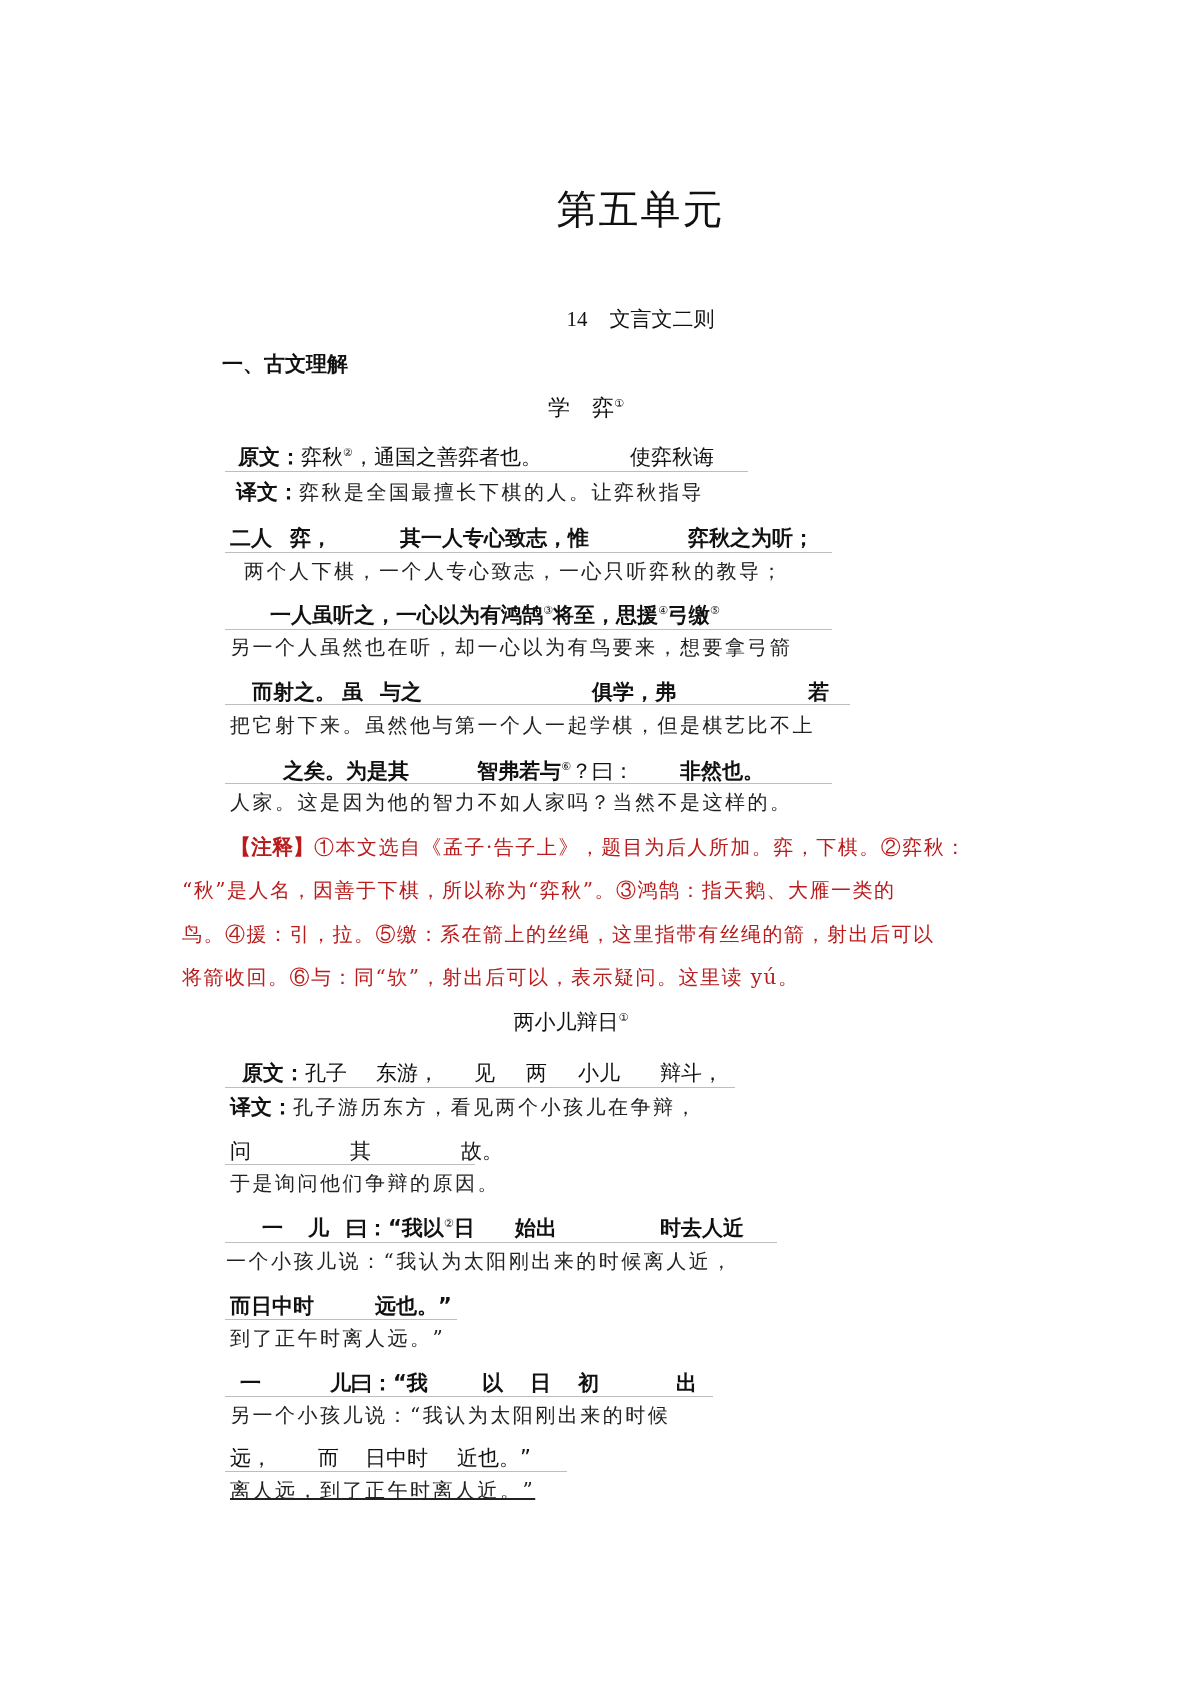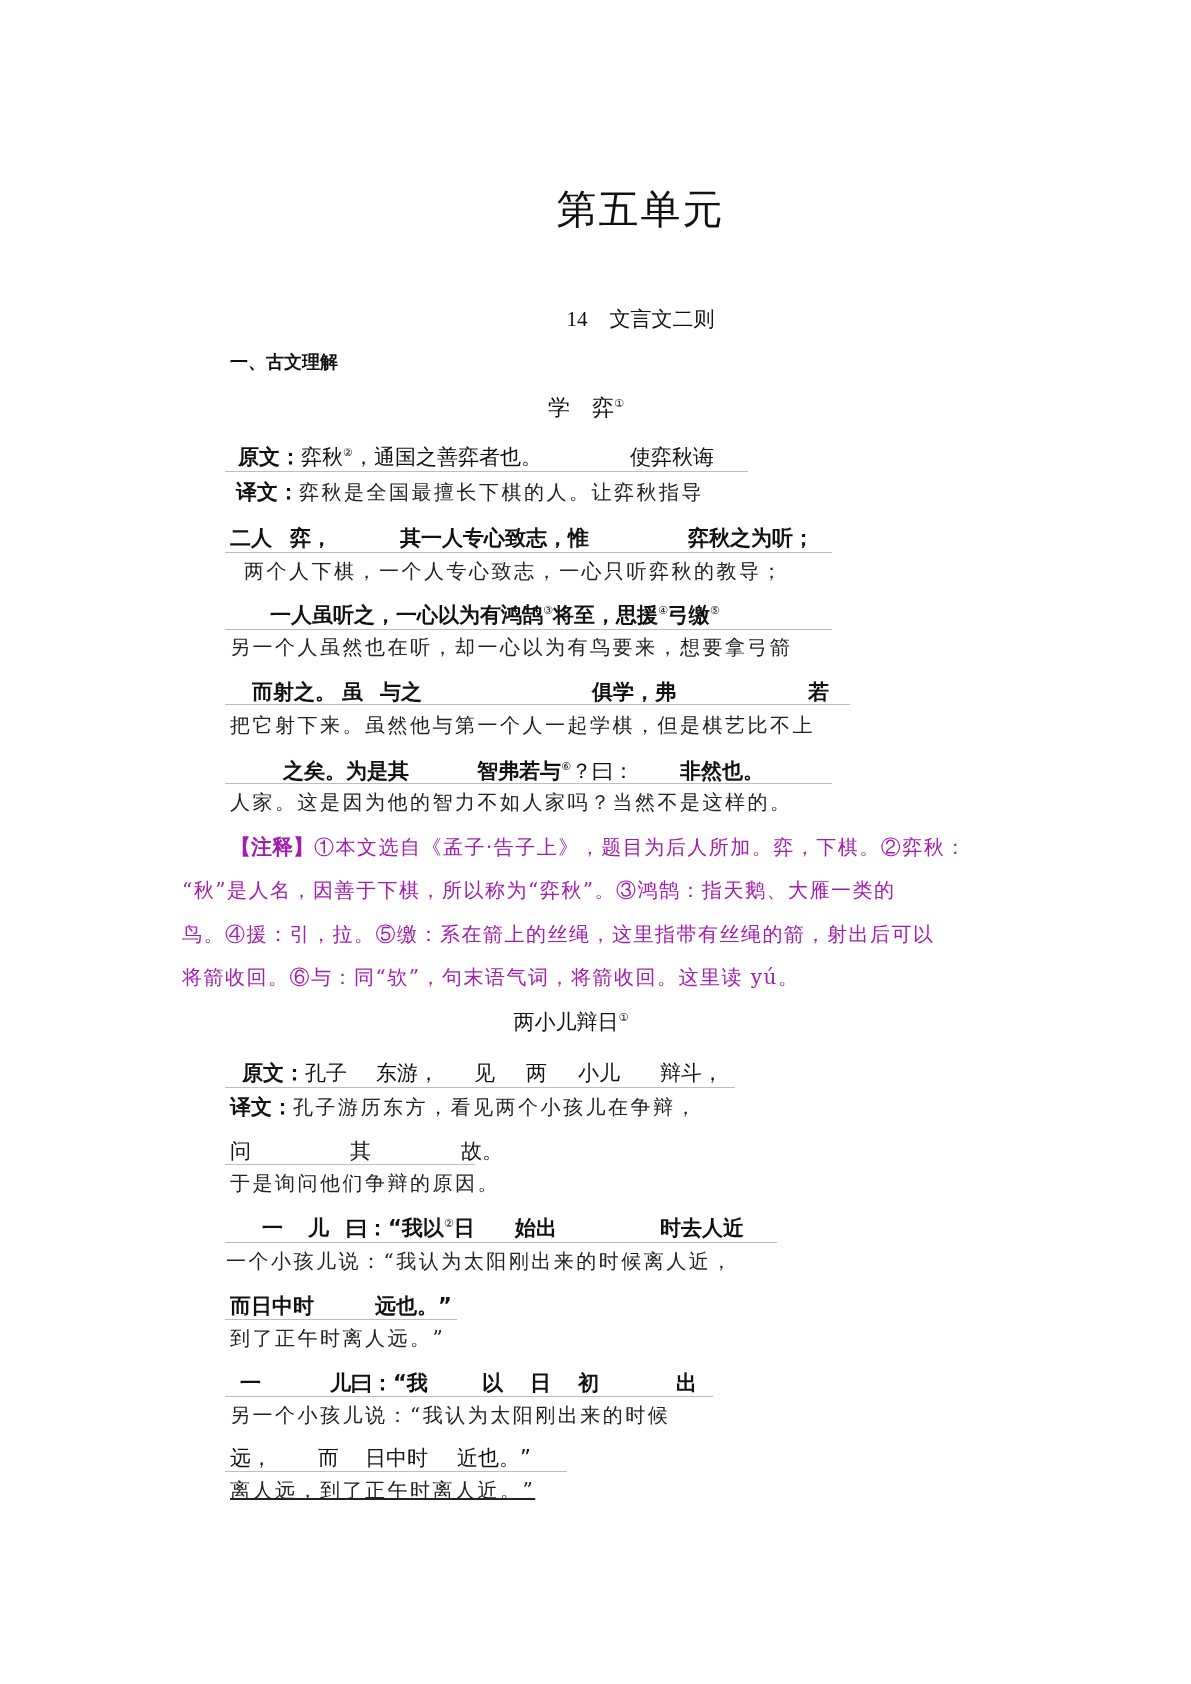--- a/index.html
+++ b/index.html
@@ -3,29 +3,29 @@
 <meta charset="utf-8">
 <style>
   html, body { margin: 0; padding: 0; background: #ffffff; }
   body { width: 1191px; height: 1684px; position: relative; overflow: hidden; color: #111; }
   .abs { position: absolute; white-space: pre; }
   .sans { font-family: "DejaVu Sans", "Liberation Sans", sans-serif; }
   .serif { font-family: "DejaVu Serif", "Liberation Serif", serif; }
   .unit-title { left: 0; width: 1191px; top: 182px; text-align: center; font-size: 40px; letter-spacing: 2px; padding-left: 90px; box-sizing: border-box; }
   .lesson-title { left: 0; width: 1191px; top: 305px; text-align: center; font-size: 21px; padding-left: 90px; box-sizing: border-box; }
   .lesson-title .num { font-family: "Liberation Serif", serif; margin-right: 22px; }
-  .section-head { left: 230px; top: 350px; font-size: 18px; font-weight: bold; }
+  .section-head { left: 222px; top: 350px; font-size: 21px; font-weight: bold; }
   .text-title { left: 0; width: 1032px; text-align: center; font-size: 22px; padding-left: 140px; box-sizing: border-box; }
   sup { font-size: 11px; vertical-align: super; line-height: 0; font-weight: normal; }
   .orig { font-size: 21px; font-weight: bold; }
   .orig-light { font-size: 21px; margin-left: 8px; }
   .trans { font-size: 20px; color: #222; letter-spacing: 2.5px; }
   .label { font-weight: bold; }
   .rule { position: absolute; height: 1px; background: #bdbdbd; }
-  .note-line { font-size: 20px; letter-spacing: 1.5px; color: #a21caf; }
+  .note-line { font-size: 20px; letter-spacing: 1.5px; color: #b91c1c; }
 </style>
 </head>
 <body>
 
 <div class="abs sans unit-title">第五单元</div>
 <div class="abs sans lesson-title"><span class="num">14</span><span>文言文二则</span></div>
 <div class="abs sans section-head">一、古文理解</div>
 
 <div class="abs sans text-title" style="top:393px;"><span>学　弈</span><sup>①</sup></div>
 
@@ -55,21 +55,21 @@
 
 <div class="abs sans orig" style="left:283px; top:757px;">之矣。为是其</div>
 <div class="abs sans orig" style="left:477px; top:757px;"><span>智弗若与</span><sup>⑥</sup><span style="font-weight:normal">？曰：</span></div>
 <div class="abs sans orig" style="left:680px; top:757px;">非然也。</div>
 <div class="rule" style="left:225px; top:783px; width:607px;"></div>
 <div class="abs serif trans" style="left:230px; top:789px;">人家。这是因为他的智力不如人家吗？当然不是这样的。</div>
 
 <div class="abs serif note-line" style="left:230px; top:833px;"><span class="sans" style="font-weight:bold;letter-spacing:0;font-size:21px">【注释】</span><span>①本文选自《孟子·告子上》，题目为后人所加。弈，下棋。②弈秋：</span></div>
 <div class="abs serif note-line" style="left:182px; top:877px;">“秋”是人名，因善于下棋，所以称为“弈秋”。③鸿鹄：指天鹅、大雁一类的</div>
 <div class="abs serif note-line" style="left:182px; top:921px;">鸟。④援：引，拉。⑤缴：系在箭上的丝绳，这里指带有丝绳的箭，射出后可以</div>
-<div class="abs serif note-line" style="left:182px; top:964px;">将箭收回。⑥与：同“欤”，句末语气词，将箭收回。这里读 yú。</div>
+<div class="abs serif note-line" style="left:182px; top:964px;">将箭收回。⑥与：同“欤”，射出后可以，表示疑问。这里读 yú。</div>
 
 <div class="abs sans text-title" style="top:1008px; font-size:21px; padding-left:110px;"><span>两小儿辩日</span><sup>①</sup></div>
 
 <div class="abs serif orig-light" style="left:234px; top:1059px;"><span class="sans label">原文：</span><span>孔子</span></div>
 <div class="abs serif orig-light" style="left:368px; top:1059px;">东游，</div>
 <div class="abs serif orig-light" style="left:466px; top:1059px;">见</div>
 <div class="abs serif orig-light" style="left:518px; top:1059px;">两</div>
 <div class="abs serif orig-light" style="left:570px; top:1059px;">小儿</div>
 <div class="abs serif orig-light" style="left:652px; top:1059px;">辩斗，</div>
 <div class="rule" style="left:225px; top:1087px; width:510px;"></div>

